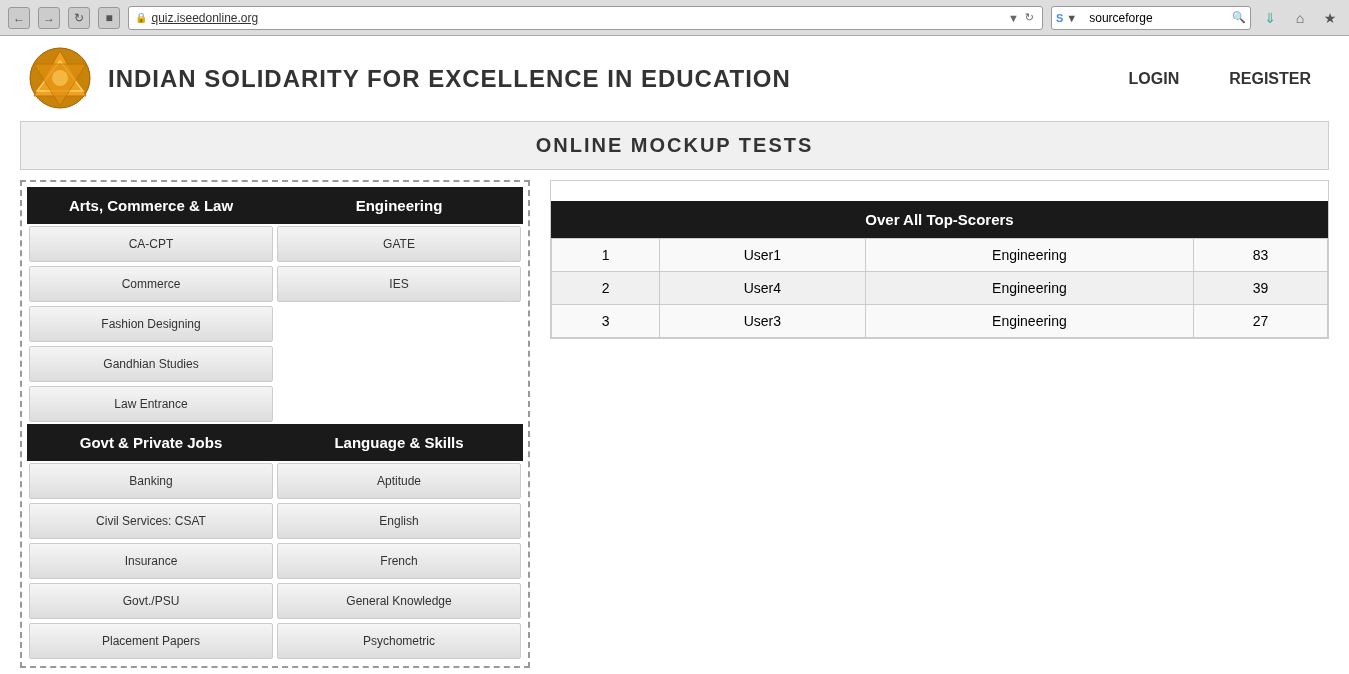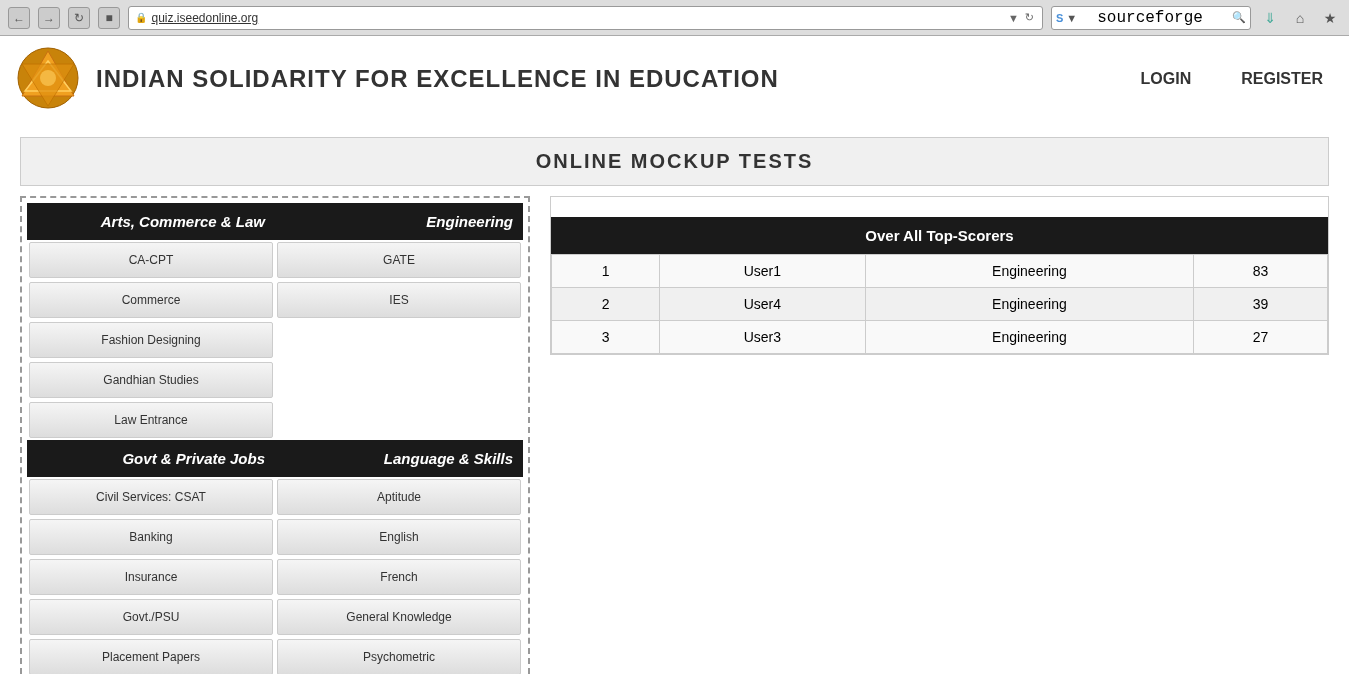--- a/index.html
+++ b/index.html
@@ -57,21 +57,21 @@
     
     .page-wrapper {
       background: white;
       min-height: 638px;
     }
 
     
     .site-header {
       display: flex;
       align-items: center;
-      padding: 10px 16px;
+      padding: 10px 28px;
       background: white;
     }
     .logo-container {
       display: flex;
       align-items: center;
       gap: 15px;
     }
     .logo-icon {
       width: 65px;
       height: 65px;
@@ -107,21 +107,21 @@
       border: none;
       padding: 5px 10px;
     }
 
     
     .page-title-bar {
       background: #f0f0f0;
       border: 1px solid #ccc;
       text-align: center;
       padding: 12px;
-      margin: 16px 20px 10px 20px;
+      margin: 0 20px 10px 20px;
     }
     .page-title-bar-text {
       font-size: 20px;
       font-weight: bold;
       color: #333;
       letter-spacing: 2px;
     }
 
     
     .main-content {
@@ -147,25 +147,24 @@
 
     .category-block {
       flex: 1;
       display: flex;
       flex-direction: column;
     }
 
     .category-header {
       background: #1a1a1a;
       color: white;
-      text-align: right;
+      text-align: center;
       padding: 10px;
       font-size: 15px;
       font-weight: bold;
-      font-style: italic;
     }
 
     .category-item {
       background: linear-gradient(to bottom, #f5f5f5, #ddd);
       border: 1px solid #ccc;
       text-align: center;
       padding: 10px;
       cursor: pointer;
       font-size: 12px;
       color: #333;
@@ -222,21 +221,21 @@
     <span class="address-text">quiz.iseedonline.org</span>
     <div class="address-controls">
       <button class="addr-btn">▼</button>
       <button class="addr-btn">↻</button>
     </div>
   </div>
 
   <div class="search-bar">
     <span style="font-size:11px;color:#4a90d9;font-weight:bold;margin-right:3px;">S</span>
     <span style="font-size:11px;color:#555;">▼</span>
-    <span style="flex:1;font-size:16px;margin-left:20px;font-family:Liberation Mono, monospace;">sourceforge</span>
+    <span style="flex:1;font-size:12px;margin-left:12px;">sourceforge</span>
     <button class="search-icon-btn">🔍</button>
   </div>
 
   <button class="toolbar-btn" style="color:#4a9;">⇓</button>
   <button class="toolbar-btn">⌂</button>
   <button class="toolbar-btn">★</button>
 </div>
 
 <div class="page-wrapper">
 
@@ -283,22 +282,22 @@
           <div class="category-header">Engineering</div>
           <div class="category-item">GATE</div>
           <div class="category-item">IES</div>
         </div>
       </div>
 
       <div class="categories-row">
 
         <div class="category-block">
           <div class="category-header">Govt &amp; Private Jobs</div>
+          <div class="category-item">Banking</div>
           <div class="category-item">Civil Services: CSAT</div>
-          <div class="category-item">Banking</div>
           <div class="category-item">Insurance</div>
           <div class="category-item">Govt./PSU</div>
           <div class="category-item">Placement Papers</div>
         </div>
 
         <div class="category-block">
           <div class="category-header">Language &amp; Skills</div>
           <div class="category-item">Aptitude</div>
           <div class="category-item">English</div>
           <div class="category-item">French</div>

